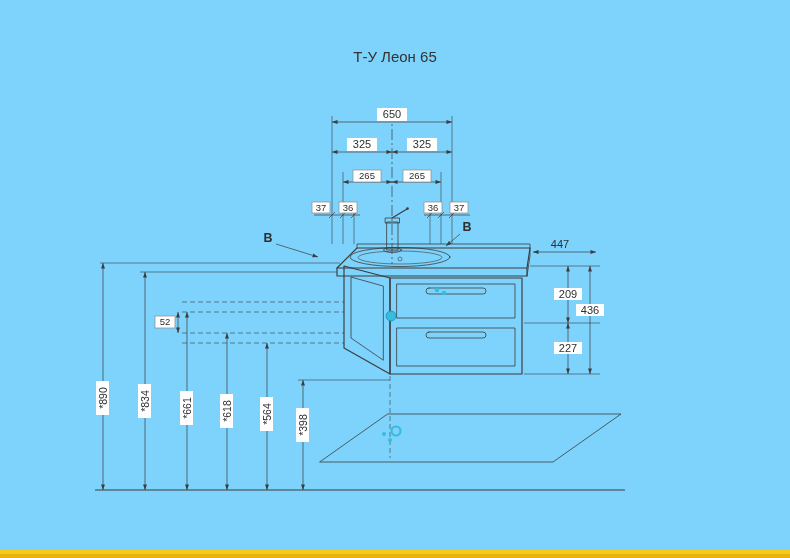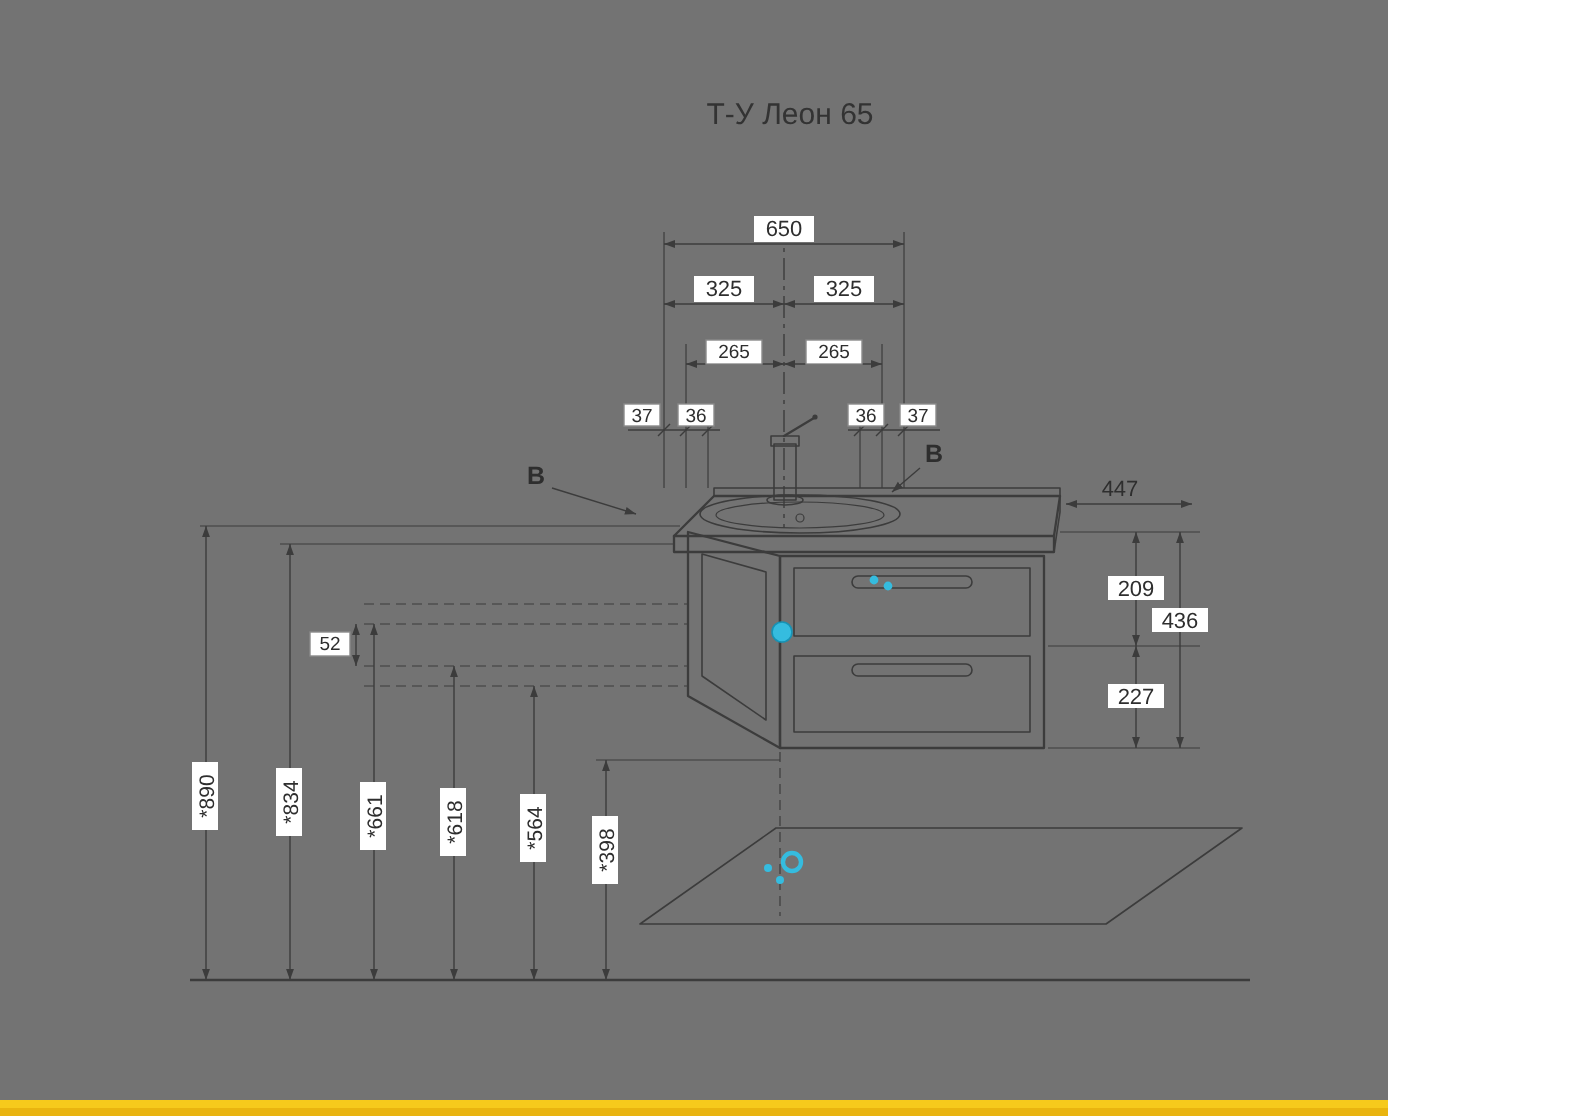--- a/index.html
+++ b/index.html
@@ -1,16 +1,16 @@
 <!DOCTYPE html>
 <html style="--line: #3c3c3c; --accent-dot: #35bcdf; --footer-bar: #f6ca1c; --footer-bar-dark: #e9b40f; --background: #ffffff;"><head>
 <meta charset="utf-8">
 <style>
   html,body{margin:0;padding:0;background:#ffffff;}
-  .page{position:relative;width:694px;height:558px;background:#737373;overflow:hidden;
+  .page{position:relative;width:790px;height:558px;background:#7dd3fc;overflow:hidden;
         font-family:"Liberation Sans",sans-serif;}
   svg{display:block;}
   .ln{stroke:var(--line,#3c3c3c);fill:none;stroke-width:1.15;stroke-linecap:round;stroke-linejoin:round;}
   .thin{stroke-width:.8;}
   .xln{stroke:var(--line,#3c3c3c);fill:none;stroke-width:.6;}
   .dim{stroke:var(--line,#3c3c3c);fill:none;stroke-width:.7;}
   .dash{stroke-dasharray:5 3;}
   .cl{stroke:var(--line,#3c3c3c);fill:none;stroke-width:.7;stroke-dasharray:11 3 2 3;}
   text{font-family:"Liberation Sans",sans-serif;fill:#2e2e2e;}
   .dtxt{font-size:11px;text-anchor:middle;}

